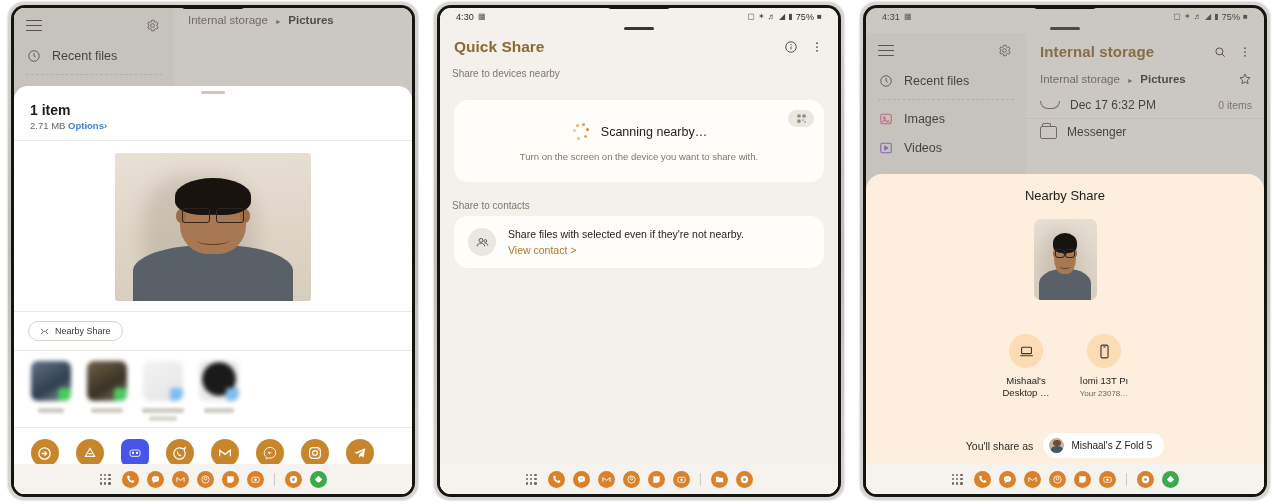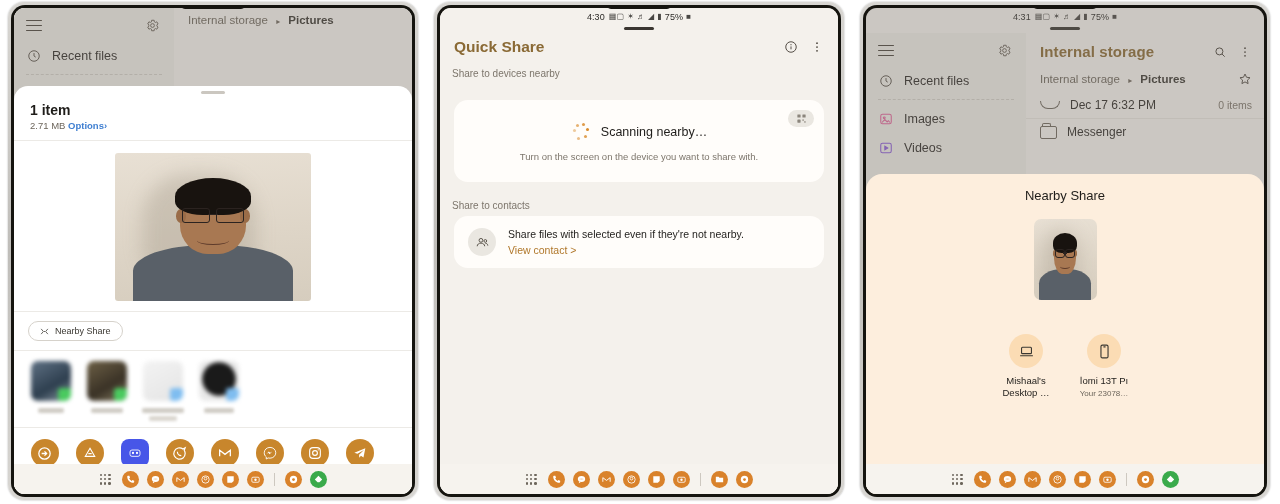--- a/index.html
+++ b/index.html
@@ -48,21 +48,21 @@
     background:#15140f; border-radius: 0 0 5px 5px; z-index: 40;
   }
   .bottomnotch{
     position:absolute; left:50%; transform:translateX(-50%);
     bottom:-4px; width: 70px; height: 8px;
     background:#15140f; border-radius: 5px 5px 0 0; z-index: 40;
   }
 
   
   .statusbar {
-    height: 18px; display:flex; align-items:center; justify-content:center;
+    height: 18px; display:flex; align-items:center; justify-content:space-between;
     padding: 0 16px; font-size: 9px; color:#2c2a27; letter-spacing:.1px;
   }
   .statusbar .left { display:flex; align-items:center; gap:4px; }
   .statusbar .right { display:flex; align-items:center; gap:3px; }
   .sb-glyph { font-size: 8px; line-height:1; opacity:.85; }
   .sb-batt { font-size: 9px; }
 
   
   .grabber {
     width: 30px; height: 3px; border-radius:2px; background:#3a3631;
@@ -892,20 +892,30 @@
                 <div class="ns-dev-ico">
                   <svg viewBox="0 0 24 24" width="17" height="17" fill="none" stroke="#3b3832" stroke-width="1.6">
                       <rect x="7" y="3" width="10" height="18" rx="2"></rect>
                       <path d="M10.5 5.5h3"></path>
                     </svg>
                 </div>
                 <div class="ns-dev-name">اomi 13T Pı</div>
                 <div class="ns-dev-sub">Your 23078…</div>
               </div>
             </div>
+            <div class="ns-foot">
+              <div class="ns-foot-lab">You'll share as</div>
+              <div class="ns-pill">
+                <span class="ns-av">
+                  <span style="position:absolute;left:25%;top:14%;width:50%;height:42%;background:#6d4a30;border-radius:50%;"></span>
+                  <span style="position:absolute;left:10%;bottom:0;width:80%;height:45%;background:#4a5560;border-radius:45% 45% 0 0;"></span>
+                </span>
+                <span class="ns-pill-lab">Mishaal's Z Fold 5</span>
+              </div>
+            </div>
           </div>
 
           <div class="taskbar">
             <div class="tb-grid">
                 <span></span>
                 <span></span>
                 <span></span>
                 <span></span>
                 <span></span>
                 <span></span>

